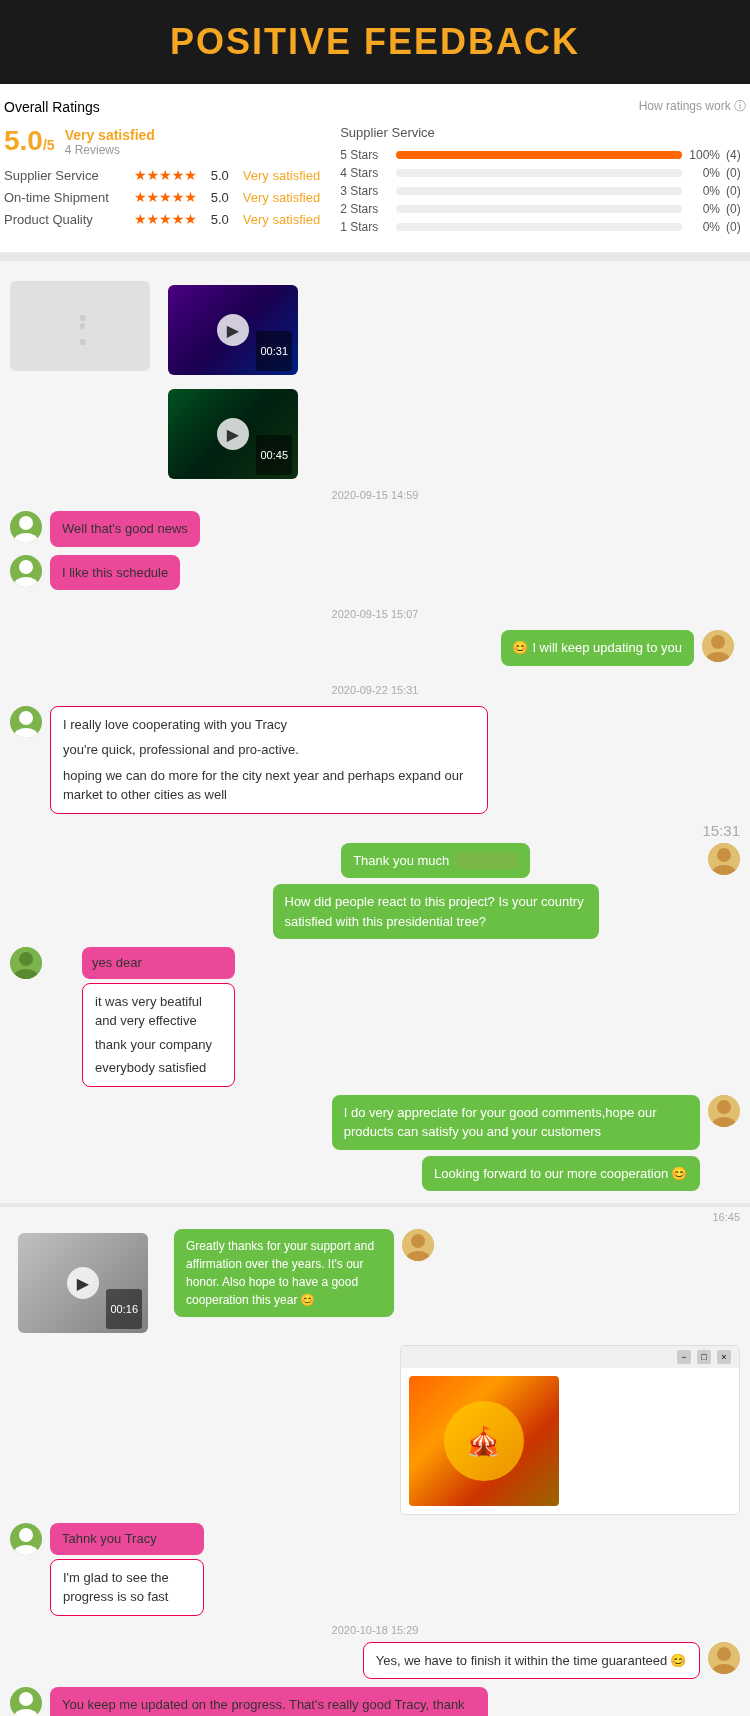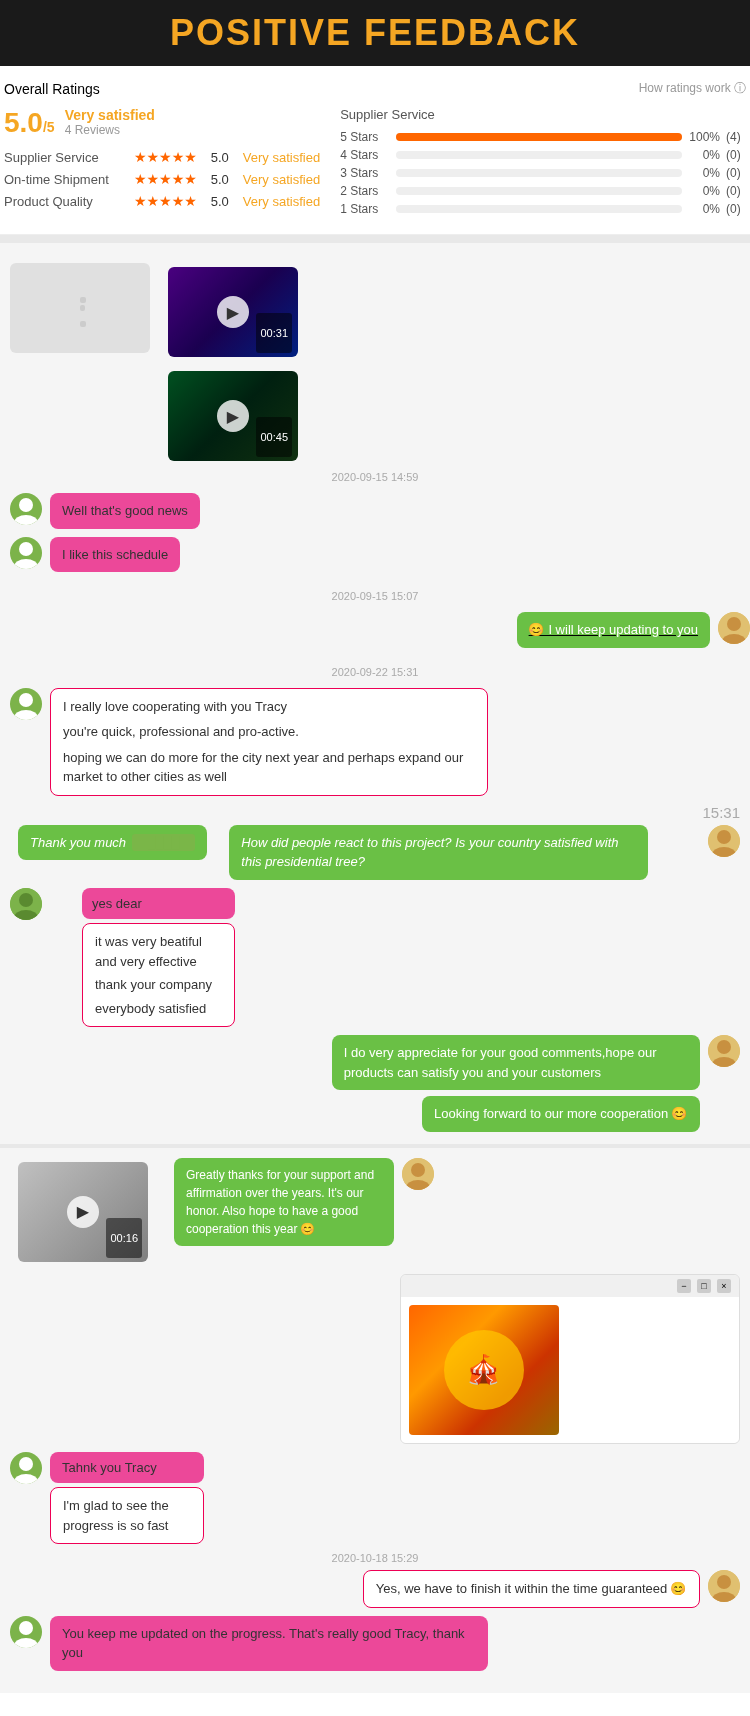--- a/index.html
+++ b/index.html
@@ -1,28 +1,28 @@
 <!DOCTYPE html>
 <html><head>
   <meta charset="utf-8">
   <style>
     * { box-sizing: border-box; margin: 0; padding: 0; }
     body { width: 750px; background: #fff; font-family: Arial, sans-serif; font-size: 14px; }
 
     
-    .header { background: #1a1a1a; text-align: center; padding: 12px 0; }
+    .header { background: #1a1a1a; text-align: center; padding: 21px 0; }
     .header-title { color: #f5a623; font-size: 36px; font-weight: 900; letter-spacing: 2px; }
 
     
     .ratings-section { padding: 14px 4px; border-bottom: 1px solid #eee; }
     .ratings-top { display: flex; justify-content: space-between; align-items: center; }
 
     .ratings-content { display: flex; margin-top: 10px; gap: 20px; }
     .ratings-left { flex: 0 0 auto; }
-    .score-box { display: flex; align-items: flex-start; gap: 10px; margin-bottom: 6px; }
+    .score-box { display: flex; align-items: flex-end; gap: 10px; margin-bottom: 6px; }
     .score-number { font-size: 28px; font-weight: bold; color: #f5a623; }
     .very-satisfied { color: #f5a623; font-weight: bold; font-size: 14px; }
     .review-count { font-size: 12px; color: #999; }
 
     .ratings-table { margin-top: 10px; }
     .rating-row { display: flex; align-items: center; gap: 10px; margin-bottom: 6px; }
     .rating-row-label { width: 120px; font-size: 13px; color: #555; }
     .stars { color: #ff6600; font-size: 14px; }
     .rating-score { font-size: 13px; color: #333; margin: 0 4px; }
     .rating-status { color: #f5a623; font-size: 13px; }
@@ -198,21 +198,21 @@
           </svg>
       </div>
       <div class="bubble white">
         <span>I like this schedule</span>
       </div>
     </div>
   </div>
 
   <div class="timestamp">2020-09-15 15:07</div>
 
-  <div style="padding:4px 0;text-decoration:underline;">
+  <div style="padding:4px 16px;">
     <div class="chat-row right">
       <div class="avatar" style="background:#e0c070;overflow:hidden;">
         <svg width="32" height="32" viewBox="0 0 32 32">
             <circle cx="16" cy="16" r="16" fill="#e0c070"></circle>
             <circle cx="16" cy="12" r="7" fill="#c89040"></circle>
             <ellipse cx="16" cy="30" rx="12" ry="8" fill="#c89040"></ellipse>
           </svg>
       </div>
       <div class="bubble green">
         <span>😊 I will keep updating to you</span>
@@ -242,21 +242,21 @@
     </div>
 
     <div class="chat-row right">
       <div class="avatar" style="background:#e0c070;overflow:hidden;">
         <svg width="32" height="32" viewBox="0 0 32 32">
             <circle cx="16" cy="16" r="16" fill="#e0c070"></circle>
             <circle cx="16" cy="12" r="7" fill="#c89040"></circle>
             <ellipse cx="16" cy="30" rx="12" ry="8" fill="#c89040"></ellipse>
           </svg>
       </div>
-      <div style="display:flex;align-items:flex-start;gap:6px;font-style:italic;">
+      <div style="display:flex;flex-direction:column;align-items:center;gap:6px;">
         <div class="bubble green" style="display:flex;gap:6px;align-items:center;">
           <span>Thank you much</span>
           <span style="background:#7ab648;color:#7ab648;border-radius:3px;padding:0 16px;font-size:11px;">████</span>
         </div>
         <div class="bubble green">
           <span>How did people react to this project? Is your country satisfied with this presidential tree?</span>
         </div>
       </div>
     </div>
 
@@ -295,20 +295,23 @@
         <div class="bubble green">
           <span>Looking forward to our more cooperation 😊</span>
         </div>
       </div>
     </div>
   </div>
 
   <div class="section-divider" style="height:4px;background:#e8e8e8;"></div>
 
   <div style="padding:4px 10px;">
+    <div style="display:flex;justify-content:flex-end;">
+      <span style="font-size:11px;color:#aaa;">16:45</span>
+    </div>
 
     <div style="display:flex;gap:10px;margin:6px 0;">
       <div class="media-thumb" style="background:linear-gradient(135deg,#c0c0c0,#808080);width:130px;height:100px;">
         <div class="play-btn">▶</div>
         <span class="duration">00:16</span>
       </div>
       <div style="display:flex;flex-direction:column;justify-content:flex-start;">
         <div class="chat-row right">
           <div class="avatar" style="background:#e0c070;overflow:hidden;">
             <svg width="32" height="32" viewBox="0 0 32 32">

